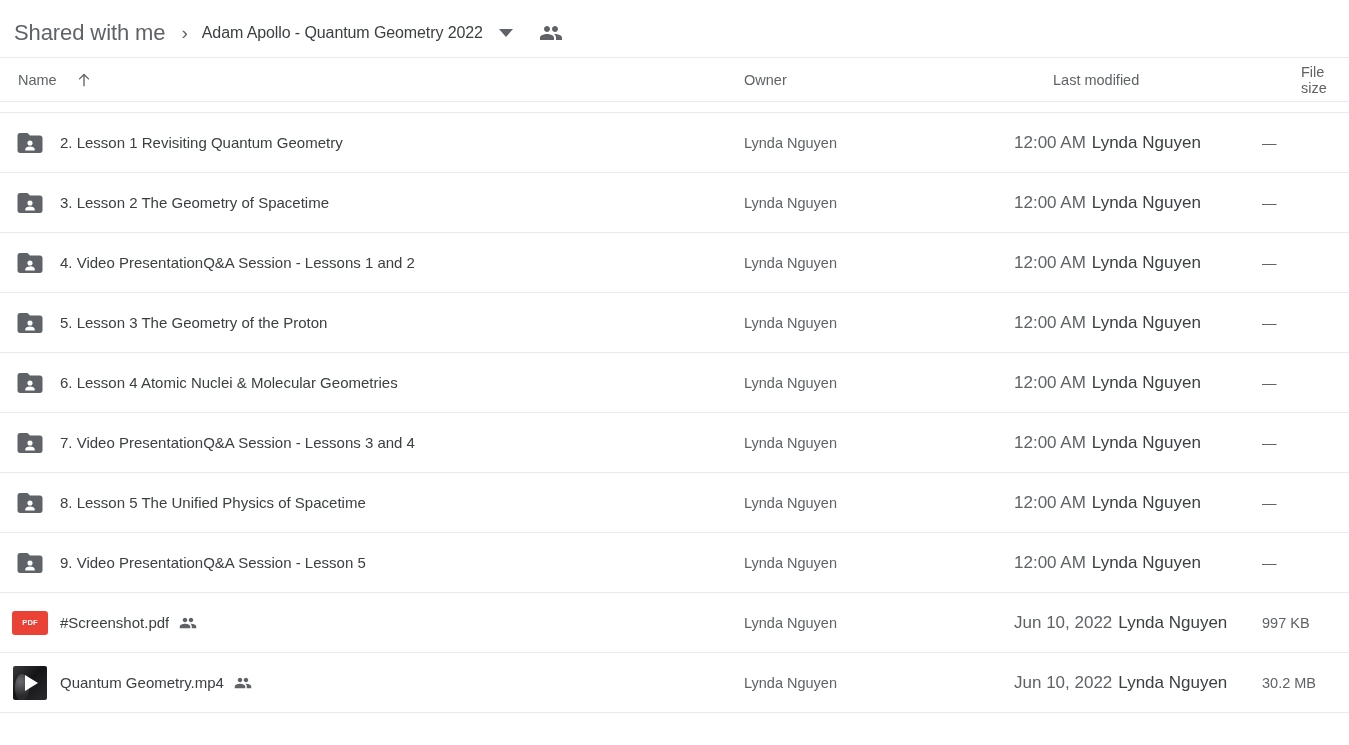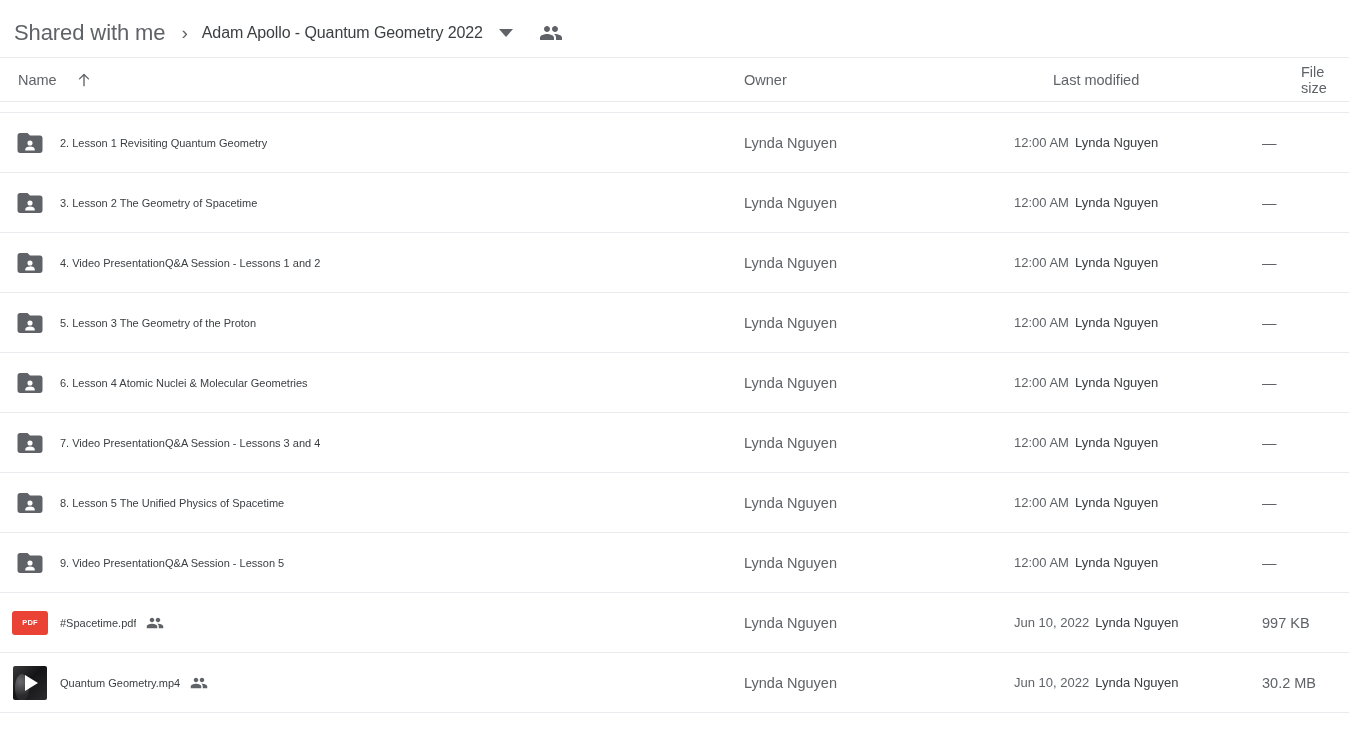--- a/index.html
+++ b/index.html
@@ -105,41 +105,41 @@
   .icon-box {
     width: 36px;
     height: 36px;
     flex: none;
     display: flex;
     align-items: center;
     justify-content: center;
     margin-right: 12px;
   }
   .fname {
-    font-size: 11px;
+    font-size: 15px;
     color: #3c4043;
     white-space: nowrap;
     overflow: hidden;
     text-overflow: ellipsis;
   }
   .share-badge {
     margin-left: 10px;
     display: inline-flex;
     align-items: center;
     flex: none;
   }
 
   .cell-owner {
     width: 270px;
     font-size: 14.5px;
     color: #5f6368;
   }
   .cell-mod {
     width: 248px;
-    font-size: 13px;
+    font-size: 17px;
     color: #5f6368;
     display: flex;
     align-items: baseline;
   }
   .mod-date { color: #5f6368; }
   .mod-by   { color: #3c4043; margin-left: 6px; }
   .cell-size {
     flex: 1;
     font-size: 14.5px;
     color: #5f6368;
@@ -361,21 +361,21 @@
           <span class="mod-date">12:00 AM</span>
           <span class="mod-by">Lynda Nguyen</span>
         </div>
         <div class="cell-size">—</div>
       </div>
       <div class="row">
         <div class="cell-name">
           <div class="icon-box">
             <div class="pdf-icon">PDF</div>
           </div>
-          <span class="fname">#Spacetime.pdf</span>
+          <span class="fname">#Screenshot.pdf</span>
           <span class="share-badge">
             <svg width="18" height="18" viewBox="0 0 24 24" fill="#5f6368">
               <path d="M16 11c1.66 0 2.99-1.34 2.99-3S17.66 5 16 5c-1.66 0-3 1.34-3 3s1.34 3 3 3zm-8 0c1.66 0 2.99-1.34 2.99-3S9.66 5 8 5C6.34 5 5 6.34 5 8s1.34 3 3 3zm0 2c-2.33 0-7 1.17-7 3.5V19h14v-2.5c0-2.33-4.67-3.5-7-3.5zm8 0c-.29 0-.62.02-.97.05 1.16.84 1.97 1.97 1.97 3.45V19h6v-2.5c0-2.33-4.67-3.5-7-3.5z"></path>
             </svg>
           </span>
         </div>
         <div class="cell-owner">Lynda Nguyen</div>
         <div class="cell-mod">
           <span class="mod-date">Jun 10, 2022</span>
           <span class="mod-by">Lynda Nguyen</span>

